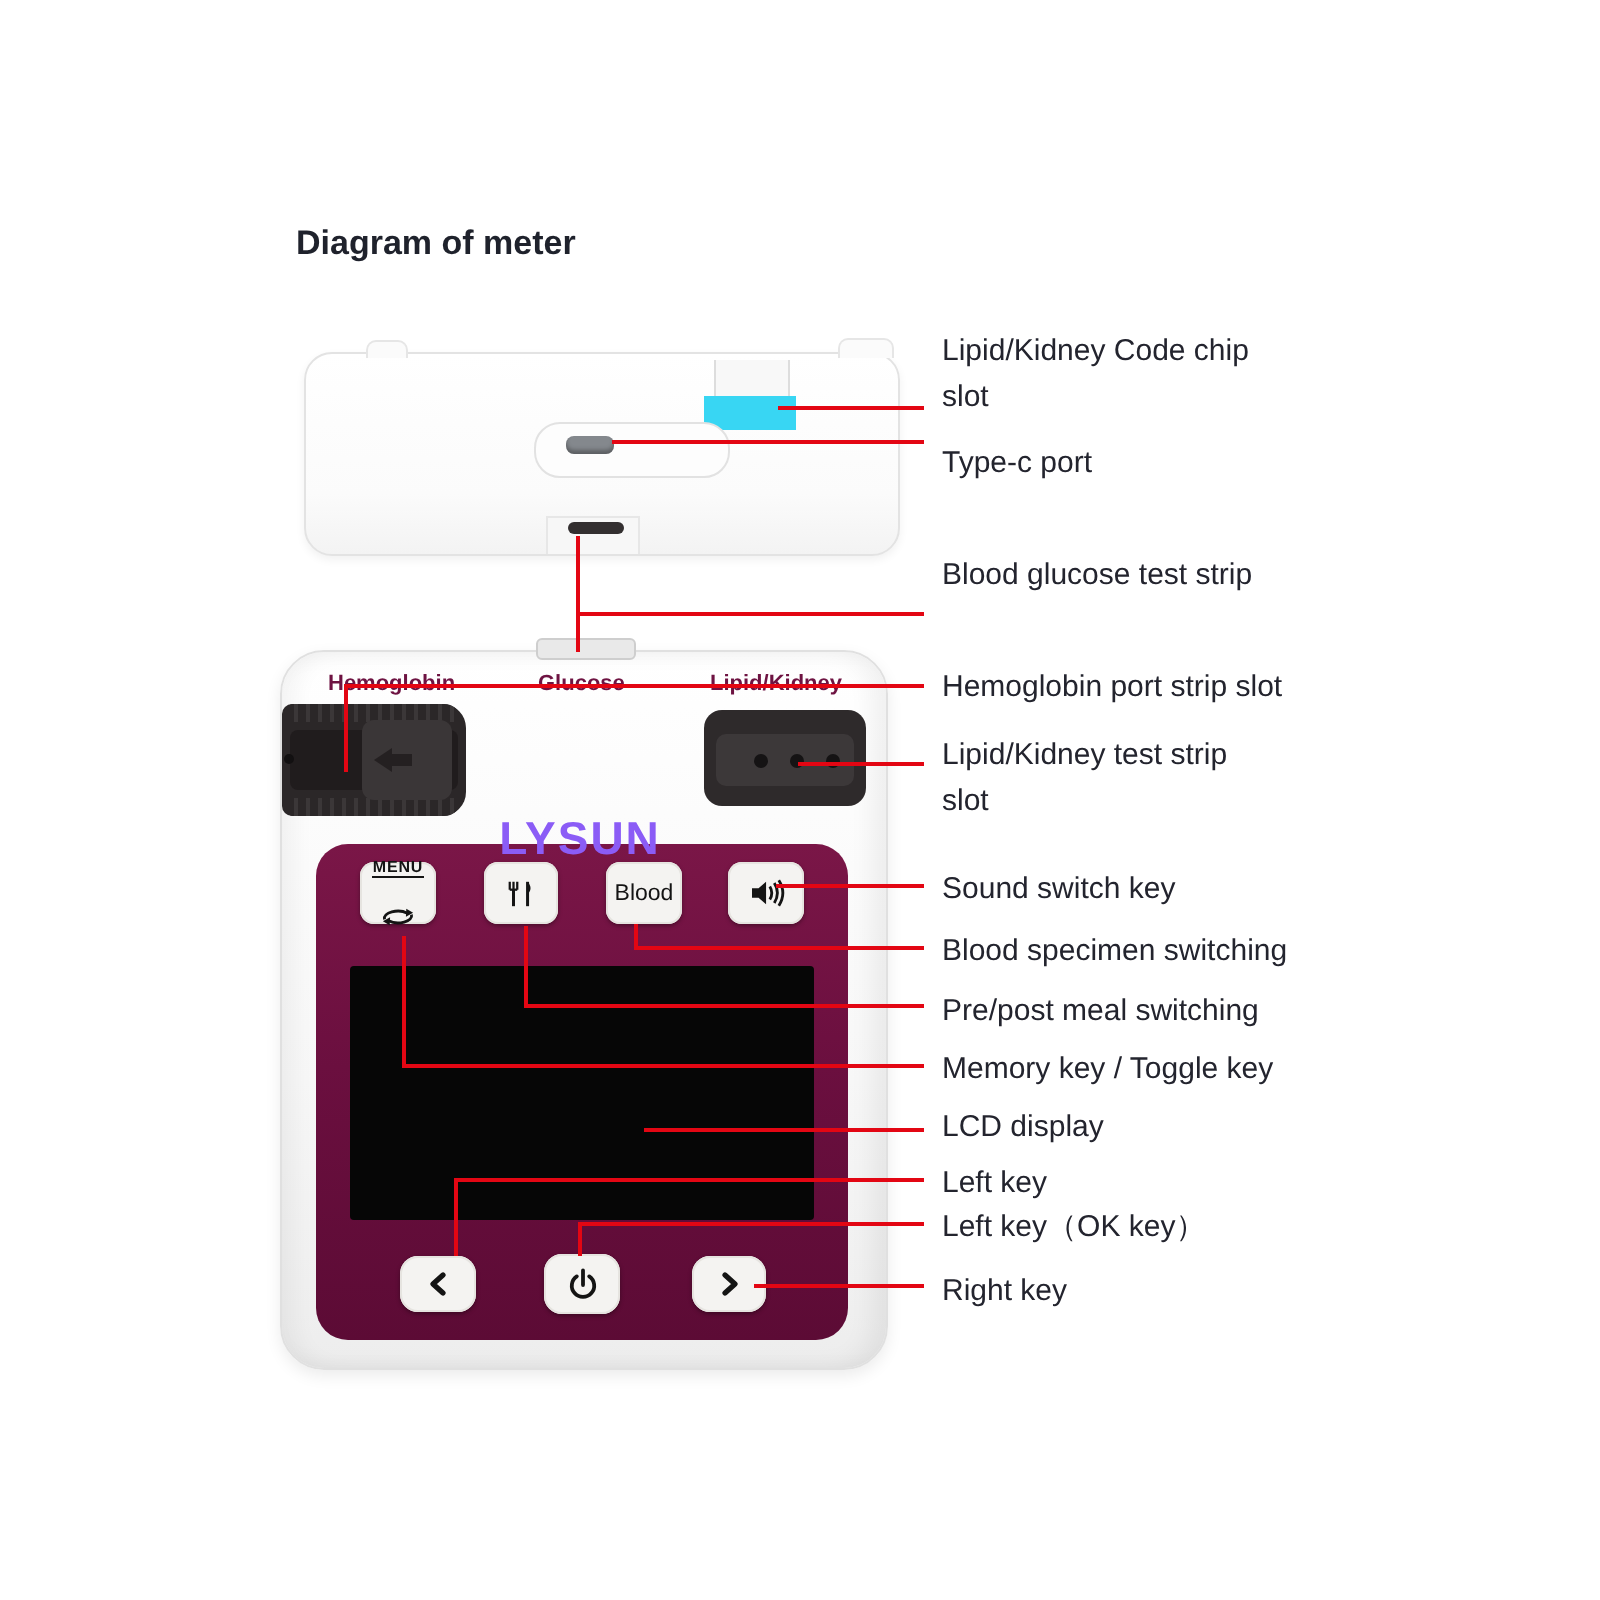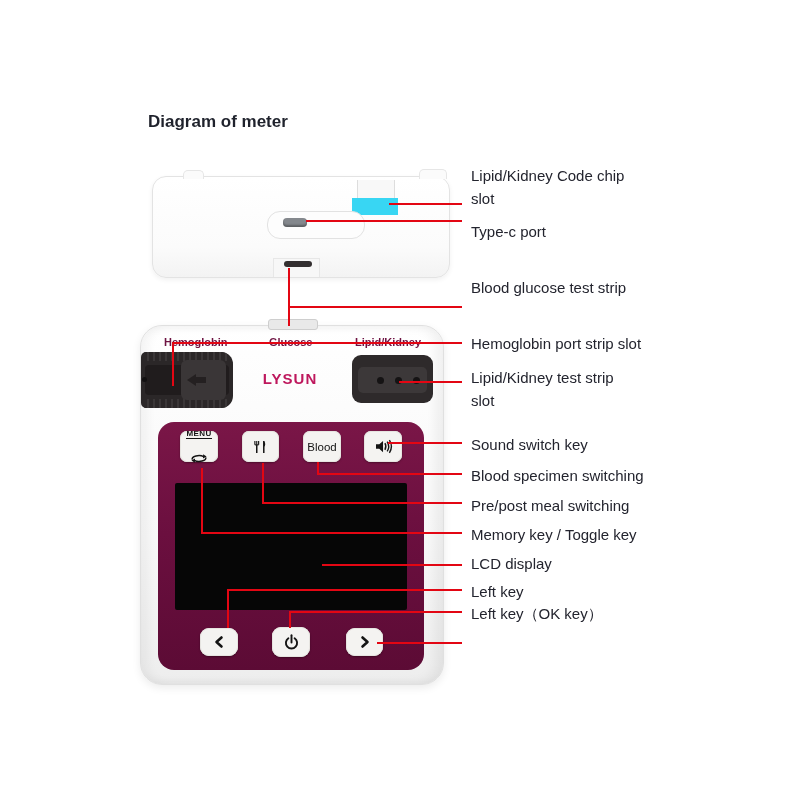--- a/index.html
+++ b/index.html
@@ -23,22 +23,22 @@
   .maindev{position:absolute;left:140px;top:325px;width:302px;height:358px;border-radius:22px;
            background:linear-gradient(180deg,#ffffff 0%,#f7f7f7 60%,#ededed 100%);
            border:1px solid #e0e0e0;box-shadow:inset -7px 0 12px rgba(0,0,0,0.06), inset 7px 0 10px rgba(0,0,0,0.04), 0 3px 8px rgba(0,0,0,0.08);z-index:5;}
   .devlabel{position:absolute;top:336px;font-size:11px;font-weight:bold;color:#6e1342;z-index:8;}
   .slotdark{position:absolute;background:#2b2728;z-index:7;}
   .panel{position:absolute;left:158px;top:422px;width:266px;height:248px;border-radius:16px;
          background:linear-gradient(180deg,#7a1647 0%,#6b0f3f 45%,#5c0b35 100%);z-index:6;}
   .btn{position:absolute;background:#f4f3f1;border-radius:7px;box-shadow:0 1px 2px rgba(0,0,0,0.35), inset 0 0 0 1px #e6e4e0;
        display:flex;align-items:center;justify-content:center;color:#141414;z-index:7;}
   .lcd{position:absolute;left:175px;top:483px;width:232px;height:127px;background:#060606;border-radius:2px;z-index:7;}
-  .logo{position:absolute;left:240px;top:370px;width:100px;text-align:center;font-size:15px;font-weight:bold;
-        letter-spacing:1px;color:#be185d;z-index:8;}
+  .logo{position:absolute;left:240px;top:406px;width:100px;text-align:center;font-size:23px;font-weight:bold;
+        letter-spacing:1px;color:#8b5cf6;z-index:8;}
   .menu-word{font-size:8px;font-weight:bold;letter-spacing:0.4px;border-bottom:1px solid #141414;line-height:9px;}
   svg{display:block;}
 </style>
 </head>
 <body>
 
 <div class="canvas">
 
   <div class="abs title" style="left:148px;top:112px;">Diagram of meter</div>
 
@@ -202,14 +202,17 @@
   </div>
   <div class="callout" style="top:552px;">
     <div>LCD display</div>
   </div>
   <div class="callout" style="top:580px;">
     <div>Left key</div>
   </div>
   <div class="callout" style="top:602px;">
     <div>Left key（OK key）</div>
   </div>
+  <div class="callout" style="top:634px;">
+    <div>Right key</div>
+  </div>
 
 </div>
 
 </body></html>

